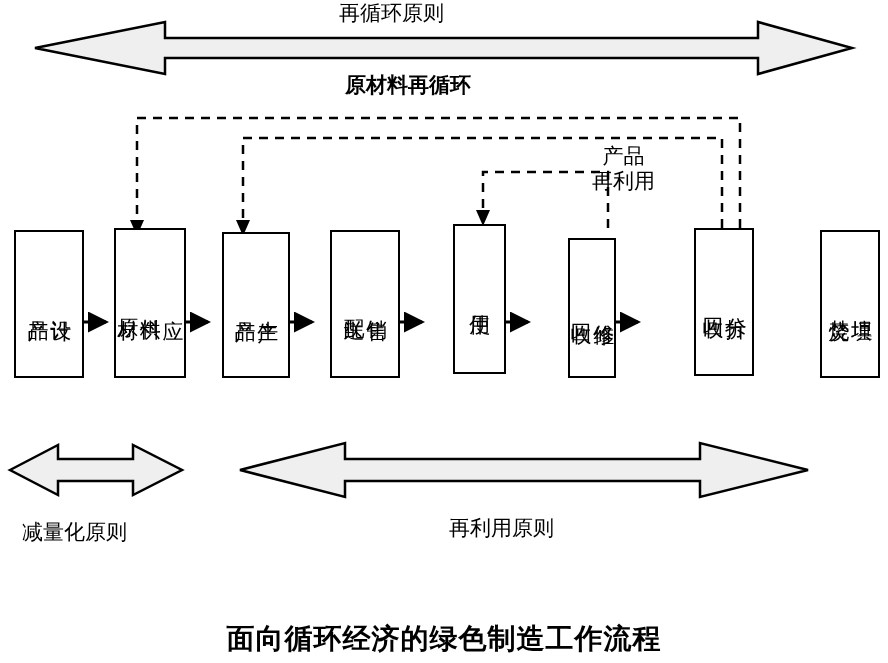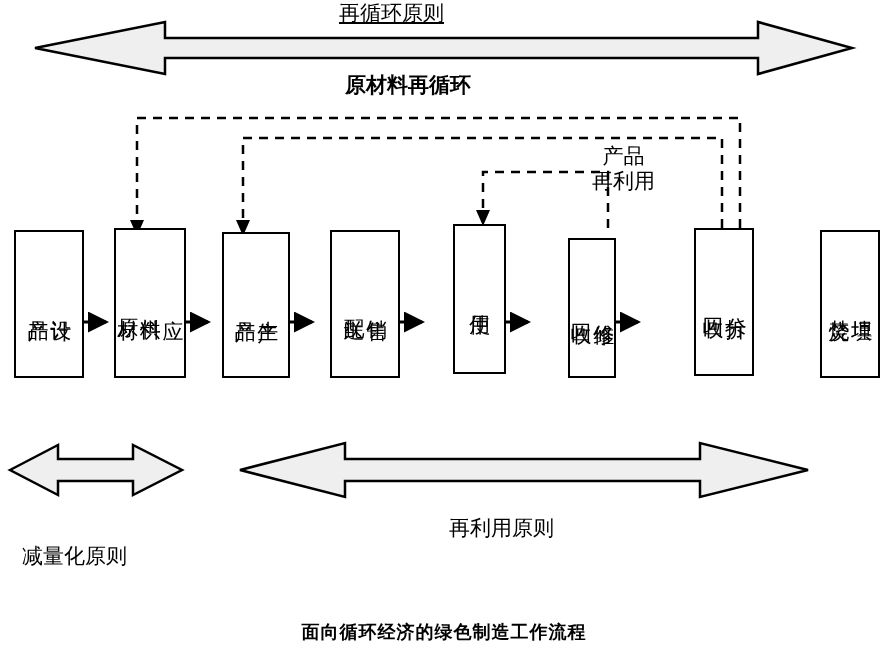--- a/index.html
+++ b/index.html
@@ -47,21 +47,21 @@
     font-size: 21px;
     letter-spacing: 1px;
     line-height: 1.08;
     text-align: center;
     white-space: pre;
   }
   .caption {
     position: absolute;
     width: 888px;
     text-align: center;
-    font-size: 18px;
+    font-size: 28px;
     font-weight: bold;
     letter-spacing: 1px;
   }
   .two-line {
     text-align: center;
     line-height: 1.2;
   }
 </style>
 </head>
 <body>
@@ -107,21 +107,21 @@
 
     <g>
       <polygon points="10,470 58,445 58,459 133,459 133,445 182,470 133,495 133,481 58,481 58,495" fill="#efefef" stroke="#000" stroke-width="2.5"></polygon>
     </g>
 
     <g>
       <polygon points="240,470 345,443 345,459 700,459 700,443 808,470 700,497 700,481 345,481 345,497" fill="#efefef" stroke="#000" stroke-width="2.5"></polygon>
     </g>
   </svg>
 
-  <div class="label" style="left:339px; top:1px;text-decoration:underline;">再循环原则</div>
+  <div class="label" style="left:339px; top:1px;">再循环原则</div>
 
   <div class="label" style="left:345px; top:73px;font-weight:bold;">原材料再循环</div>
 
 
   <div class="label two-line" style="left:592px; top:144px;">
     <div>产品</div>
     <div>再利用</div>
   </div>
 
   <div class="node" style="left:14px; top:230px; width:70px; height:148px;">
@@ -157,19 +157,19 @@
   <div class="node" style="left:694px; top:228px; width:60px; height:148px;">
     <div class="vtext">回收</div>
     <div class="vtext">分拆</div>
   </div>
 
   <div class="node" style="left:820px; top:230px; width:60px; height:148px;">
     <div class="vtext">焚烧</div>
     <div class="vtext">填埋</div>
   </div>
 
-  <div class="label" style="left:22px; top:544px;">减量化原则</div>
+  <div class="label" style="left:22px; top:520px;">减量化原则</div>
 
   <div class="label" style="left:449px; top:516px;">再利用原则</div>
 
   <div class="caption" style="top:620px;">面向循环经济的绿色制造工作流程</div>
 
 </div>
 
 </body></html>

